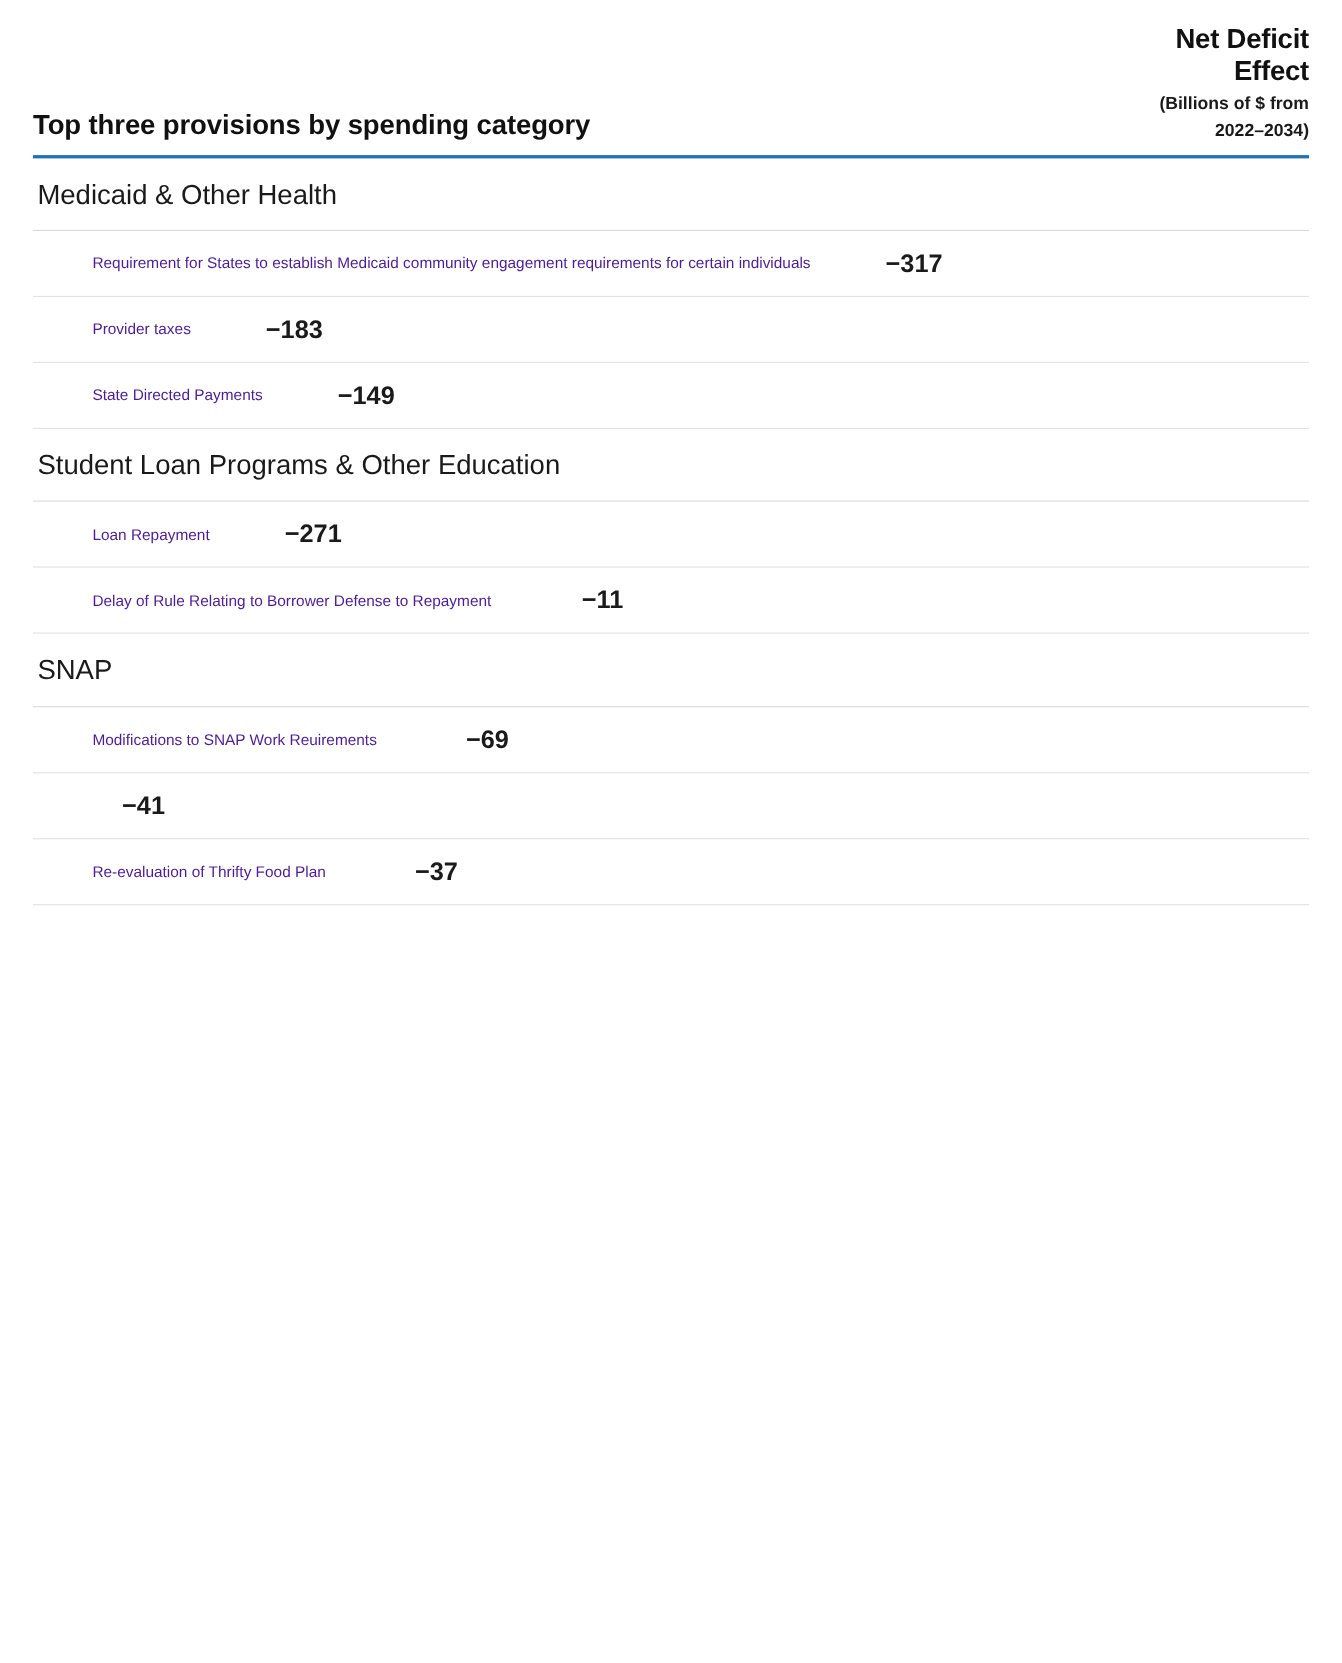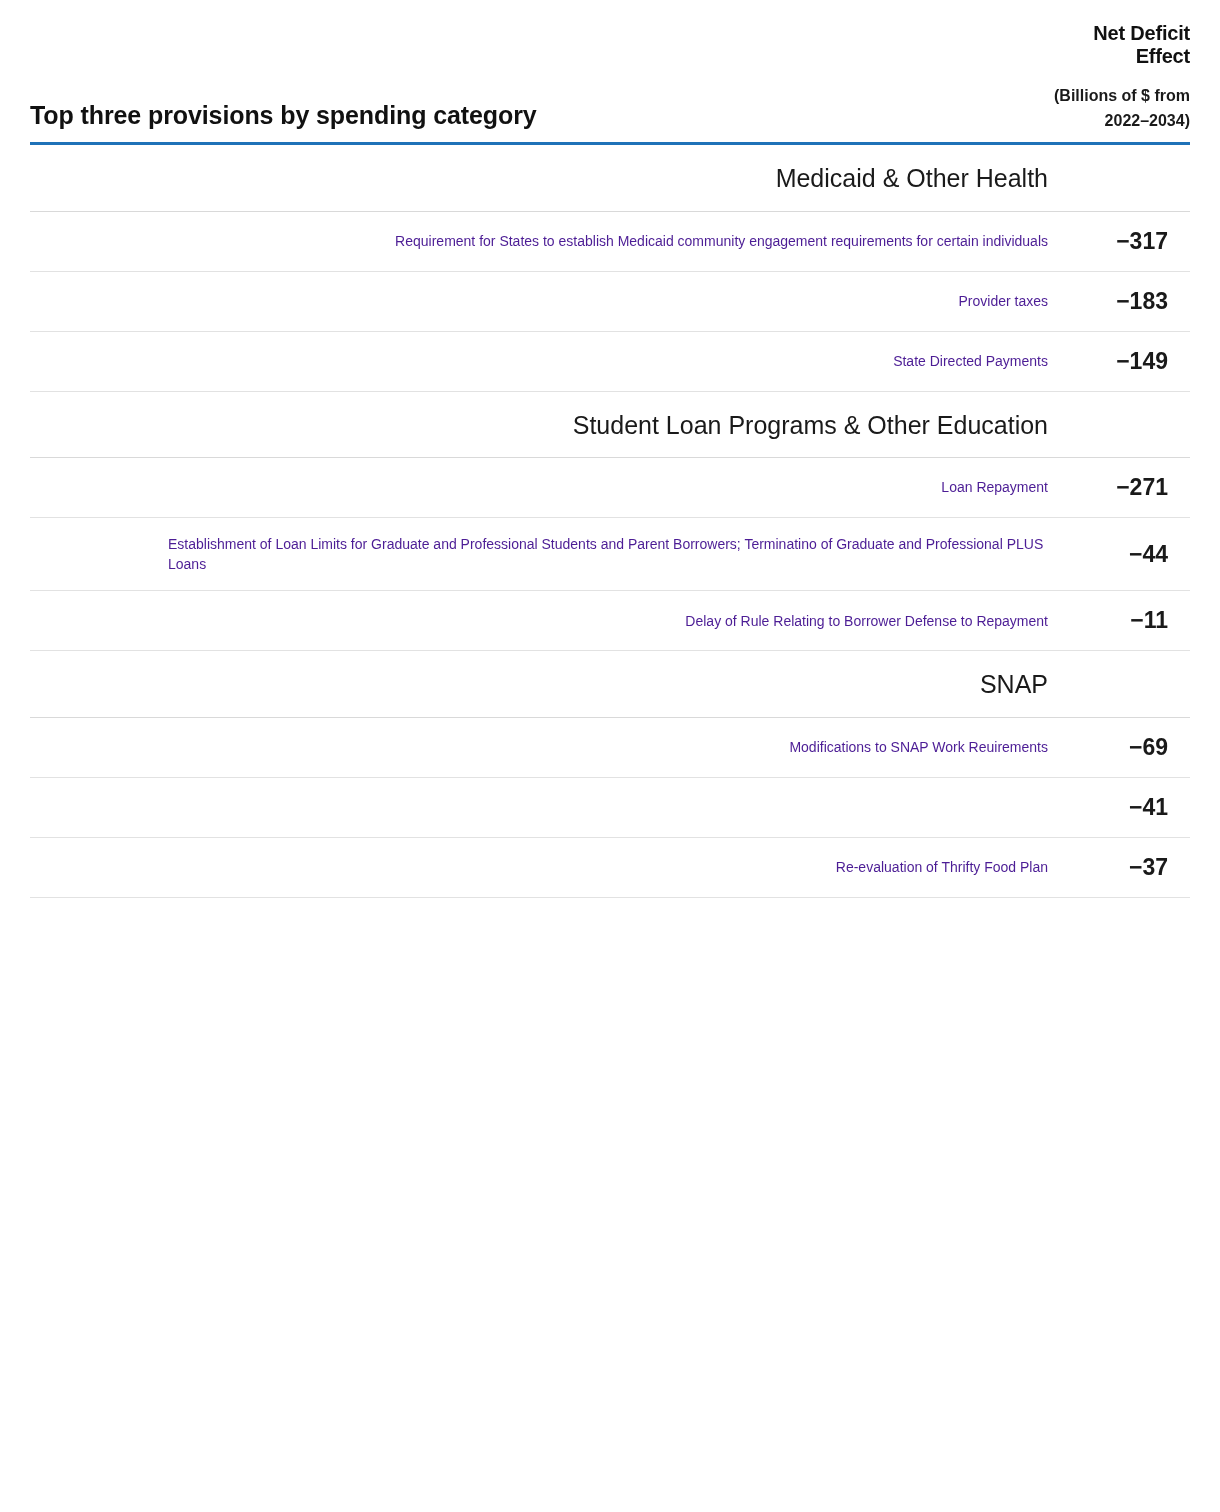--- a/index.html
+++ b/index.html
@@ -40,48 +40,48 @@
     letter-spacing: -0.1px;
     color: #111111;
     line-height: 1.2;
   }
   .header-right {
     flex: 0 0 auto;
     text-align: right;
     width: 330px;
   }
   .col-head-main {
-    font-size: 20px;
+    font-size: 25px;
     font-weight: 700;
     line-height: 1.15;
     color: #111111;
     letter-spacing: -0.2px;
   }
   .col-head-sub {
-    margin-top: 16px;
+    margin-top: 3px;
     font-size: 16px;
     font-weight: 700;
     line-height: 1.45;
     color: #1a1a1a;
   }
 
   .rule-top {
     border: 0;
     border-top: 3px solid #1f72b8;
     margin: 0;
   }
 
   
   .rows {
     width: 100%;
   }
   .row {
     display: flex;
     align-items: center;
-    justify-content: flex-end;
+    justify-content: flex-start;
     border-bottom: 1px solid #e2e2e2;
     box-sizing: border-box;
   }
   .row:last-child {
     border-bottom: 1px solid #e2e2e2;
   }
   .row.category {
     border-bottom: 1px solid #d9d9d9;
     padding: 18px 0 16px 0;
   }
@@ -158,24 +158,20 @@
 
     <div class="row category">
       <div class="category-label">Student Loan Programs &amp; Other Education</div>
       <div class="cat-spacer"></div>
     </div>
     <div class="row provision">
       <div class="provision-label">Loan Repayment</div>
       <div class="value">−271</div>
     </div>
     <div class="row provision">
-      <div class="provision-label">Establishment of Loan Limits for Graduate and Professional Students and Parent Borrowers; Terminatino of Graduate and Professional PLUS Loans</div>
-      <div class="value">−44</div>
-    </div>
-    <div class="row provision">
       <div class="provision-label">Delay of Rule Relating to Borrower Defense to Repayment</div>
       <div class="value">−11</div>
     </div>
 
     <div class="row category">
       <div class="category-label">SNAP</div>
       <div class="cat-spacer"></div>
     </div>
     <div class="row provision">
       <div class="provision-label">Modifications to SNAP Work Reuirements</div>

